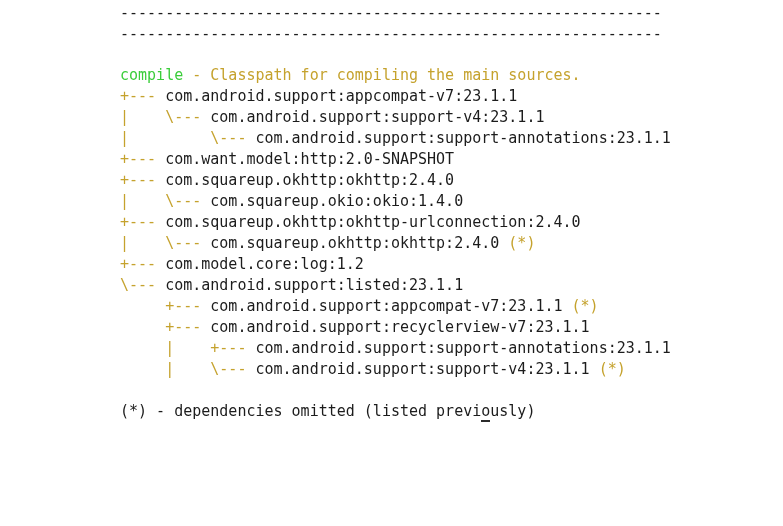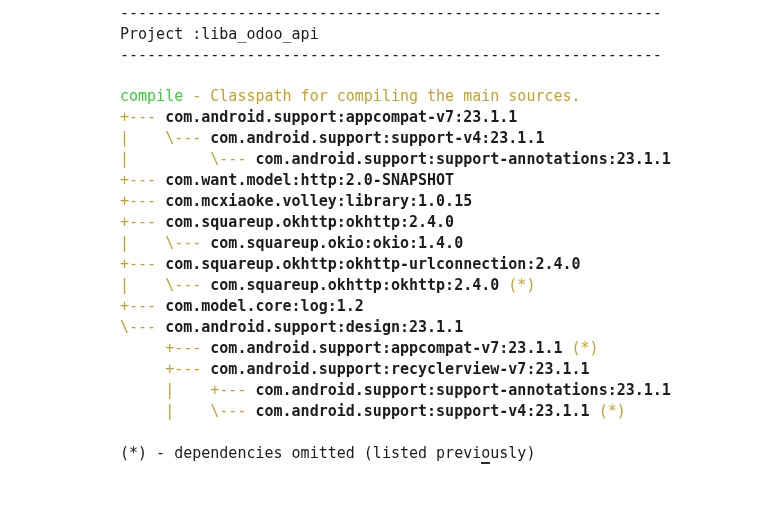--- a/index.html
+++ b/index.html
@@ -27,65 +27,63 @@
     font-family: "DejaVu Sans Mono", "Liberation Mono", monospace;
     font-size: 15px;
     line-height: 21px;
     white-space: pre;
     color: var(--text);
   }
   .spacer-lg { height: 20px; }
   .spacer-sm { height: 21px; }
   .accent { color: var(--accent); }
   .green  { color: var(--green); margin-top: 15px; }
-  .dep    { color: var(--text); font-weight: bold; }
+  .dep    { color: var(--text); }
   .divider { letter-spacing: 0; color: var(--text); }
   .cursor {
     display: inline-block;
     border-bottom: 2px solid #2b2b2b;
     line-height: 17px;
   }
 </style>
 </head>
 <body>
 
 <div class="terminal">
 
   <pre class="line divider">------------------------------------------------------------</pre>
-  <pre class="line">Project :liba_odoo_api</pre>
   <pre class="line divider">------------------------------------------------------------</pre>
 
   <div class="spacer-lg"></div>
 
   <pre class="line"><span class="green">compile</span><span class="accent"> - Classpath for compiling the main sources.</span></pre>
 
   <div>
 
       <pre class="line"><span class="accent">+--- </span><span class="dep">com.android.support:appcompat-v7:23.1.1</span><span class="accent"></span></pre>
 
       <pre class="line"><span class="accent">|    \--- </span><span class="dep">com.android.support:support-v4:23.1.1</span><span class="accent"></span></pre>
 
       <pre class="line"><span class="accent">|         \--- </span><span class="dep">com.android.support:support-annotations:23.1.1</span><span class="accent"></span></pre>
 
 
       <pre class="line"><span class="accent">+--- </span><span class="dep">com.want.model:http:2.0-SNAPSHOT</span><span class="accent"></span></pre>
 
-      <pre class="line"><span class="accent">+--- </span><span class="dep">com.mcxiaoke.volley:library:1.0.15</span><span class="accent"></span></pre>
 
       <pre class="line"><span class="accent">+--- </span><span class="dep">com.squareup.okhttp:okhttp:2.4.0</span><span class="accent"></span></pre>
 
       <pre class="line"><span class="accent">|    \--- </span><span class="dep">com.squareup.okio:okio:1.4.0</span><span class="accent"></span></pre>
 
       <pre class="line"><span class="accent">+--- </span><span class="dep">com.squareup.okhttp:okhttp-urlconnection:2.4.0</span><span class="accent"></span></pre>
 
       <pre class="line"><span class="accent">|    \--- </span><span class="dep">com.squareup.okhttp:okhttp:2.4.0</span><span class="accent"> (*)</span></pre>
 
       <pre class="line"><span class="accent">+--- </span><span class="dep">com.model.core:log:1.2</span><span class="accent"></span></pre>
 
-      <pre class="line"><span class="accent">\--- </span><span class="dep">com.android.support:design:23.1.1</span><span class="accent"></span></pre>
+      <pre class="line"><span class="accent">\--- </span><span class="dep">com.android.support:listed:23.1.1</span><span class="accent"></span></pre>
 
       <pre class="line"><span class="accent">     +--- </span><span class="dep">com.android.support:appcompat-v7:23.1.1</span><span class="accent"> (*)</span></pre>
 
       <pre class="line"><span class="accent">     +--- </span><span class="dep">com.android.support:recyclerview-v7:23.1.1</span><span class="accent"></span></pre>
 
       <pre class="line"><span class="accent">     |    +--- </span><span class="dep">com.android.support:support-annotations:23.1.1</span><span class="accent"></span></pre>
 
       <pre class="line"><span class="accent">     |    \--- </span><span class="dep">com.android.support:support-v4:23.1.1</span><span class="accent"> (*)</span></pre>
 
     </div>

